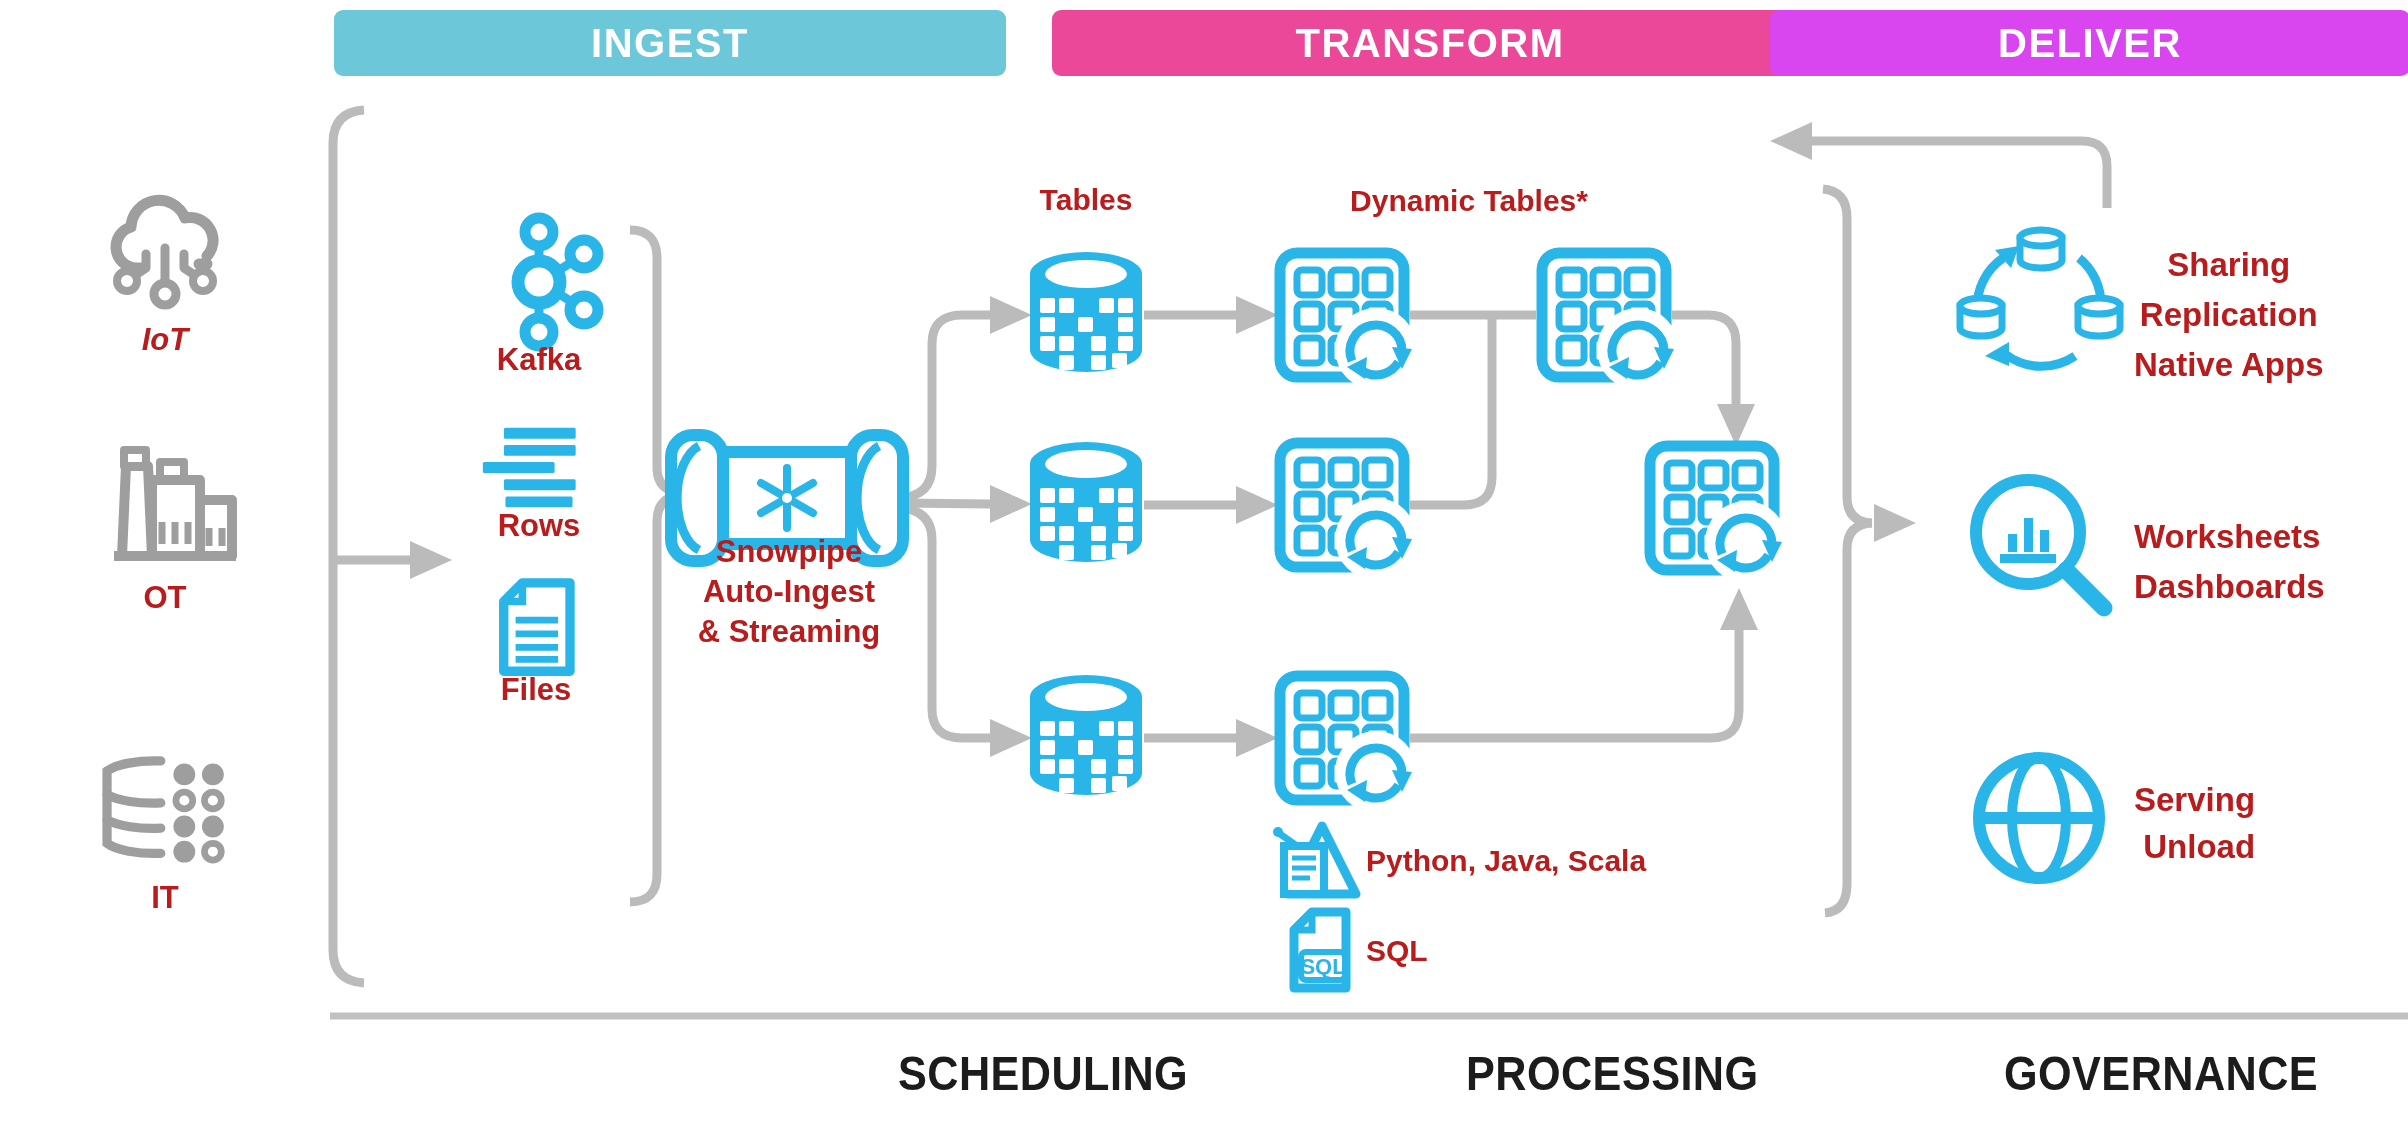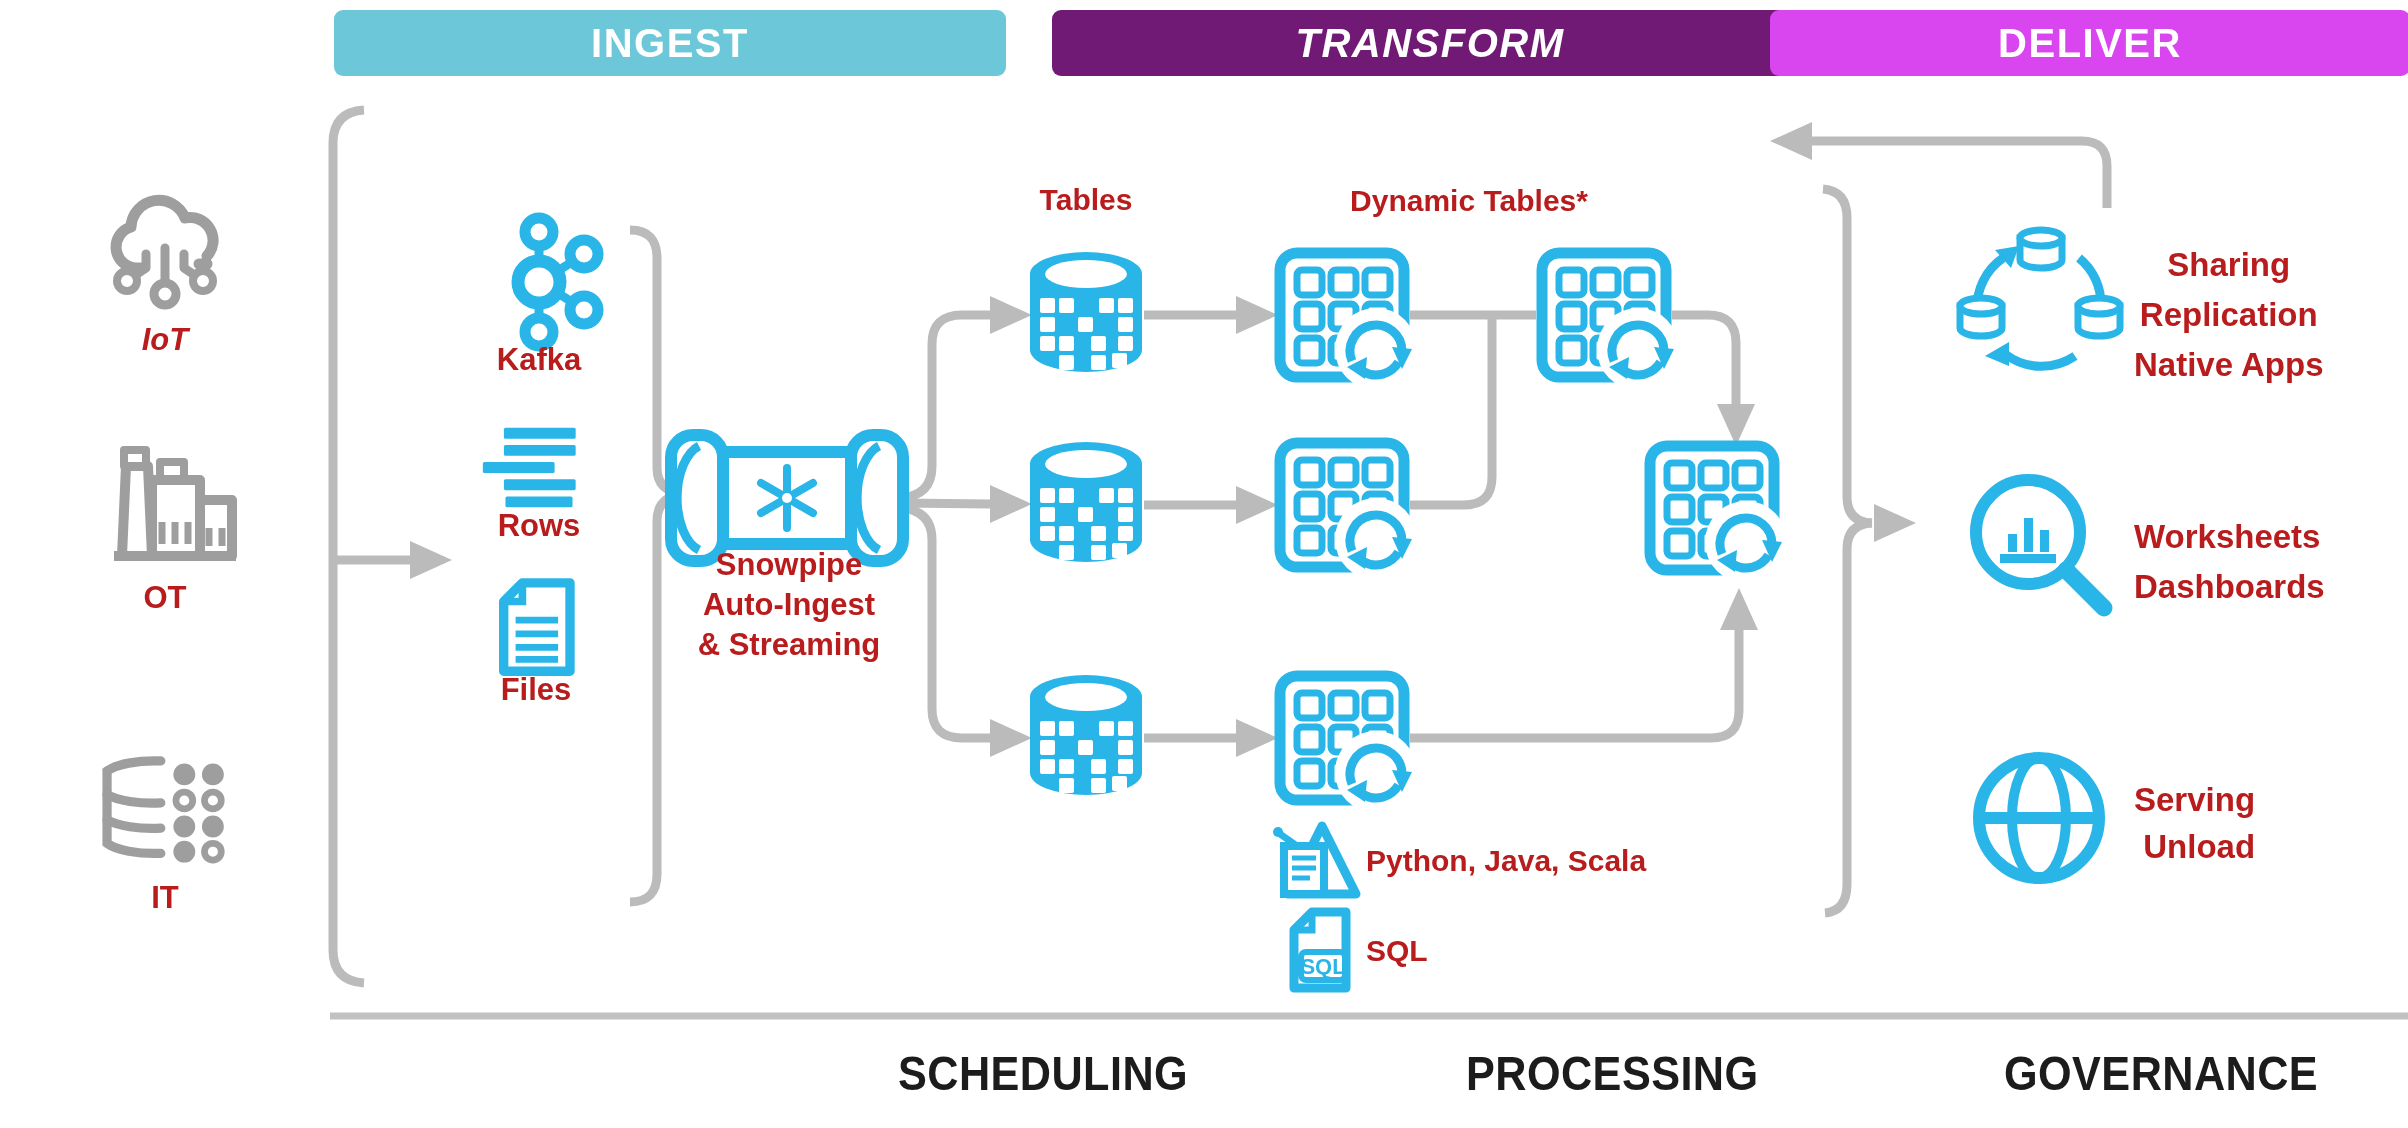--- a/index.html
+++ b/index.html
@@ -2,21 +2,21 @@
 <html><head>
 <meta charset="utf-8">
 <style>
   html,body{margin:0;padding:0;background:#fff;}
   .stage{position:relative;width:2408px;height:1128px;background:#fff;overflow:hidden;
          font-family:"Liberation Sans", sans-serif;margin-left:44px;}
   .banner{position:absolute;top:10px;height:66px;border-radius:9px;display:flex;
           align-items:center;justify-content:center;color:#fff;font-size:40px;
           font-weight:700;letter-spacing:1.5px;}
   .banner.ingest{left:290px;width:672px;background:#6cc7d8;}
-  .banner.transform{left:1008px;width:756px;background:#701a75;font-style:italic;}
+  .banner.transform{left:1008px;width:756px;background:#ec4899;}
   .banner.deliver{left:1726px;width:640px;background:#d946ef;justify-content:center;}
   .lbl{position:absolute;font-weight:700;color:#b91c1c;white-space:nowrap;}
   .ctr{transform:translateX(-50%);text-align:center;}
   .n31{font-size:31px;}
   .n30{font-size:30px;}
   .n33{font-size:33px;line-height:50px;}
   .snowpipe-lbl{font-size:31px;line-height:40px;}
   .serv{line-height:47px;text-align:right;}
   .foot{font-size:48px;letter-spacing:.5px;color:#1c1c1c;}
   .foot span{display:inline-block;transform:scaleX(.9);transform-origin:left center;}
@@ -275,21 +275,21 @@
   </svg>
 
   <div class="lbl ctr n31" style="left:121px;top:322px;font-style:italic;">IoT</div>
   <div class="lbl ctr n31" style="left:121px;top:580px;">OT</div>
   <div class="lbl ctr n31" style="left:121px;top:880px;">IT</div>
 
   <div class="lbl ctr n31" style="left:495px;top:342px;">Kafka</div>
   <div class="lbl ctr n31" style="left:495px;top:508px;">Rows</div>
   <div class="lbl ctr n31" style="left:492px;top:672px;">Files</div>
 
-  <div class="lbl ctr snowpipe-lbl" style="left:745px;top:545px;">
+  <div class="lbl ctr snowpipe-lbl" style="left:745px;top:532px;">
     <div>Snowpipe</div>
     <div>Auto-Ingest</div>
     <div>&amp; Streaming</div>
   </div>
 
   <div class="lbl ctr n30" style="left:1042px;top:183px;">Tables</div>
   <div class="lbl ctr n30" style="left:1425px;top:184px;">Dynamic Tables*</div>
 
   <div class="lbl n30" style="left:1322px;top:844px;">Python, Java, Scala</div>
   <div class="lbl n30" style="left:1322px;top:934px;">SQL</div>

